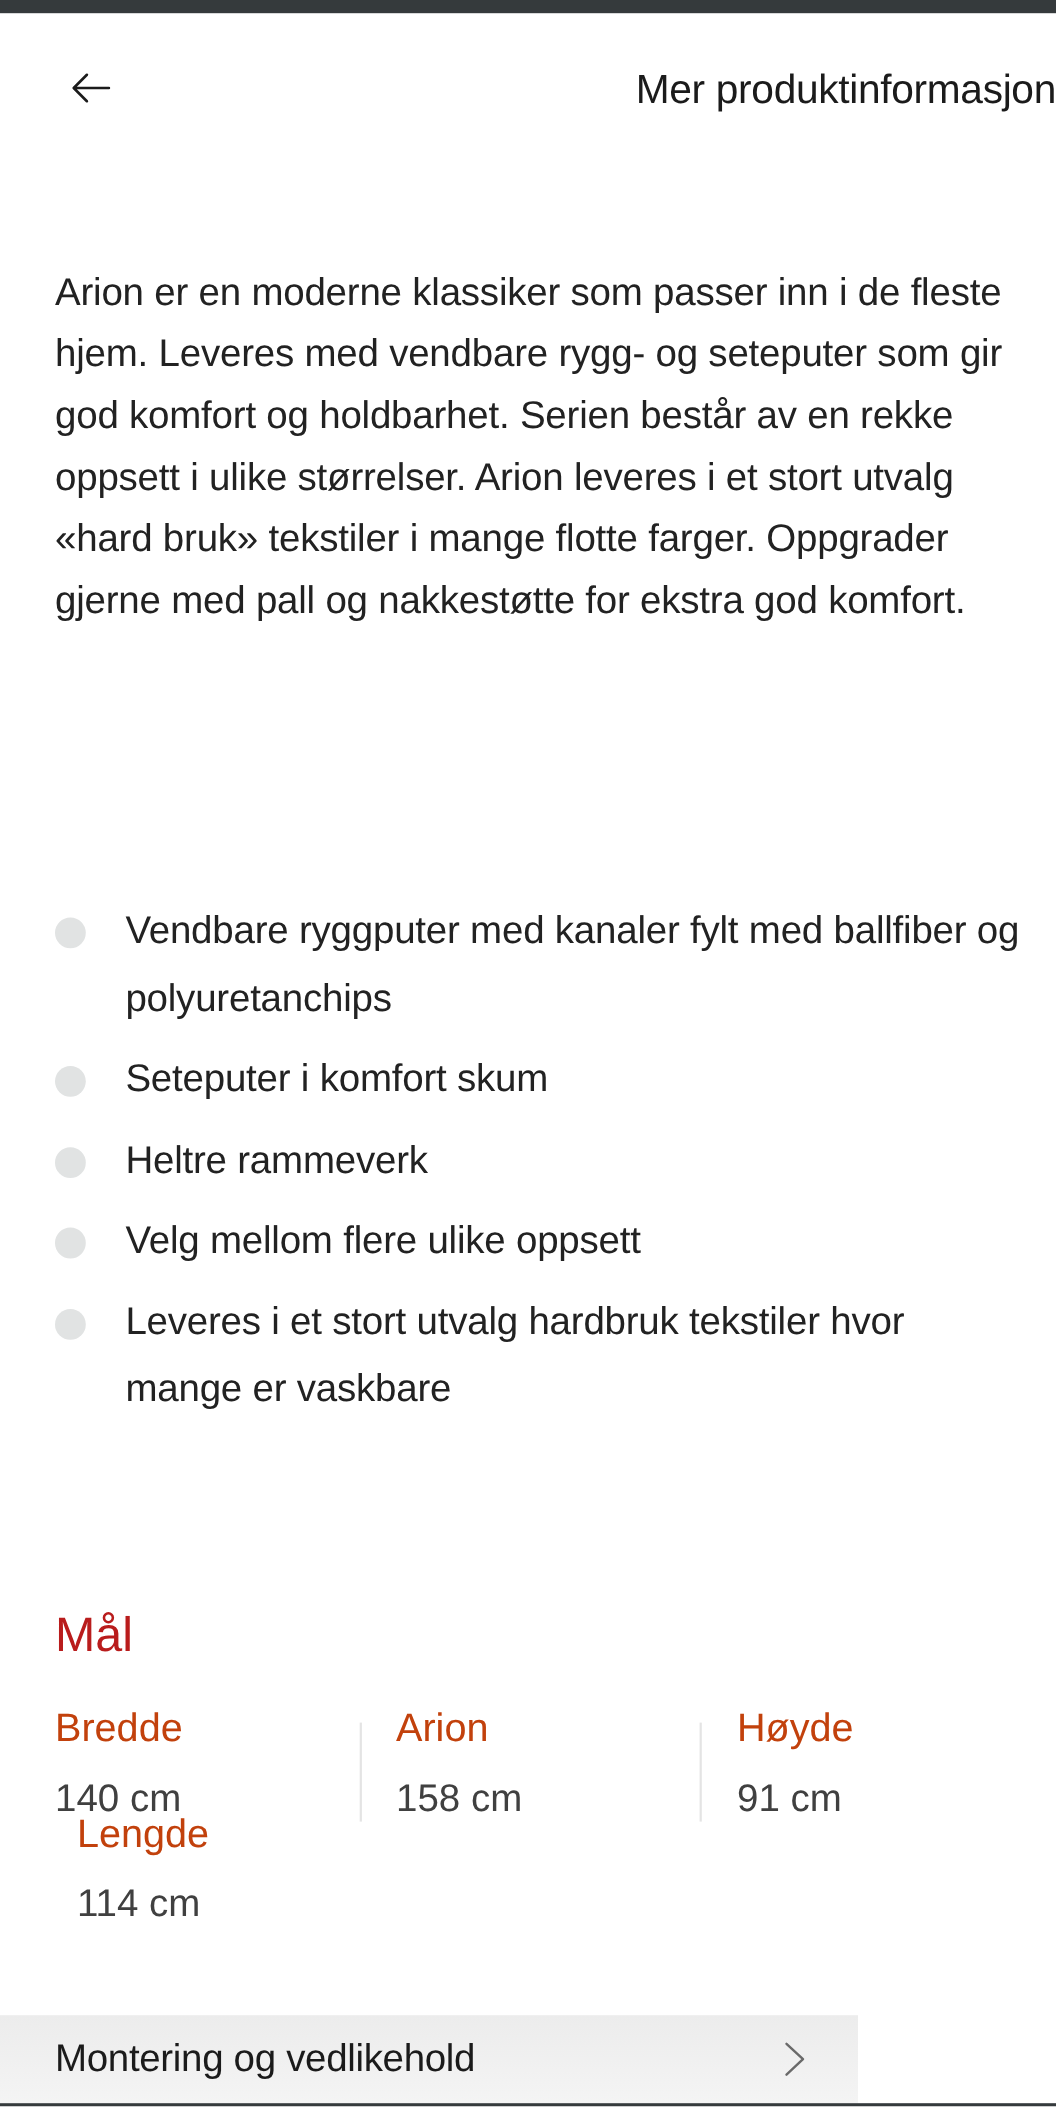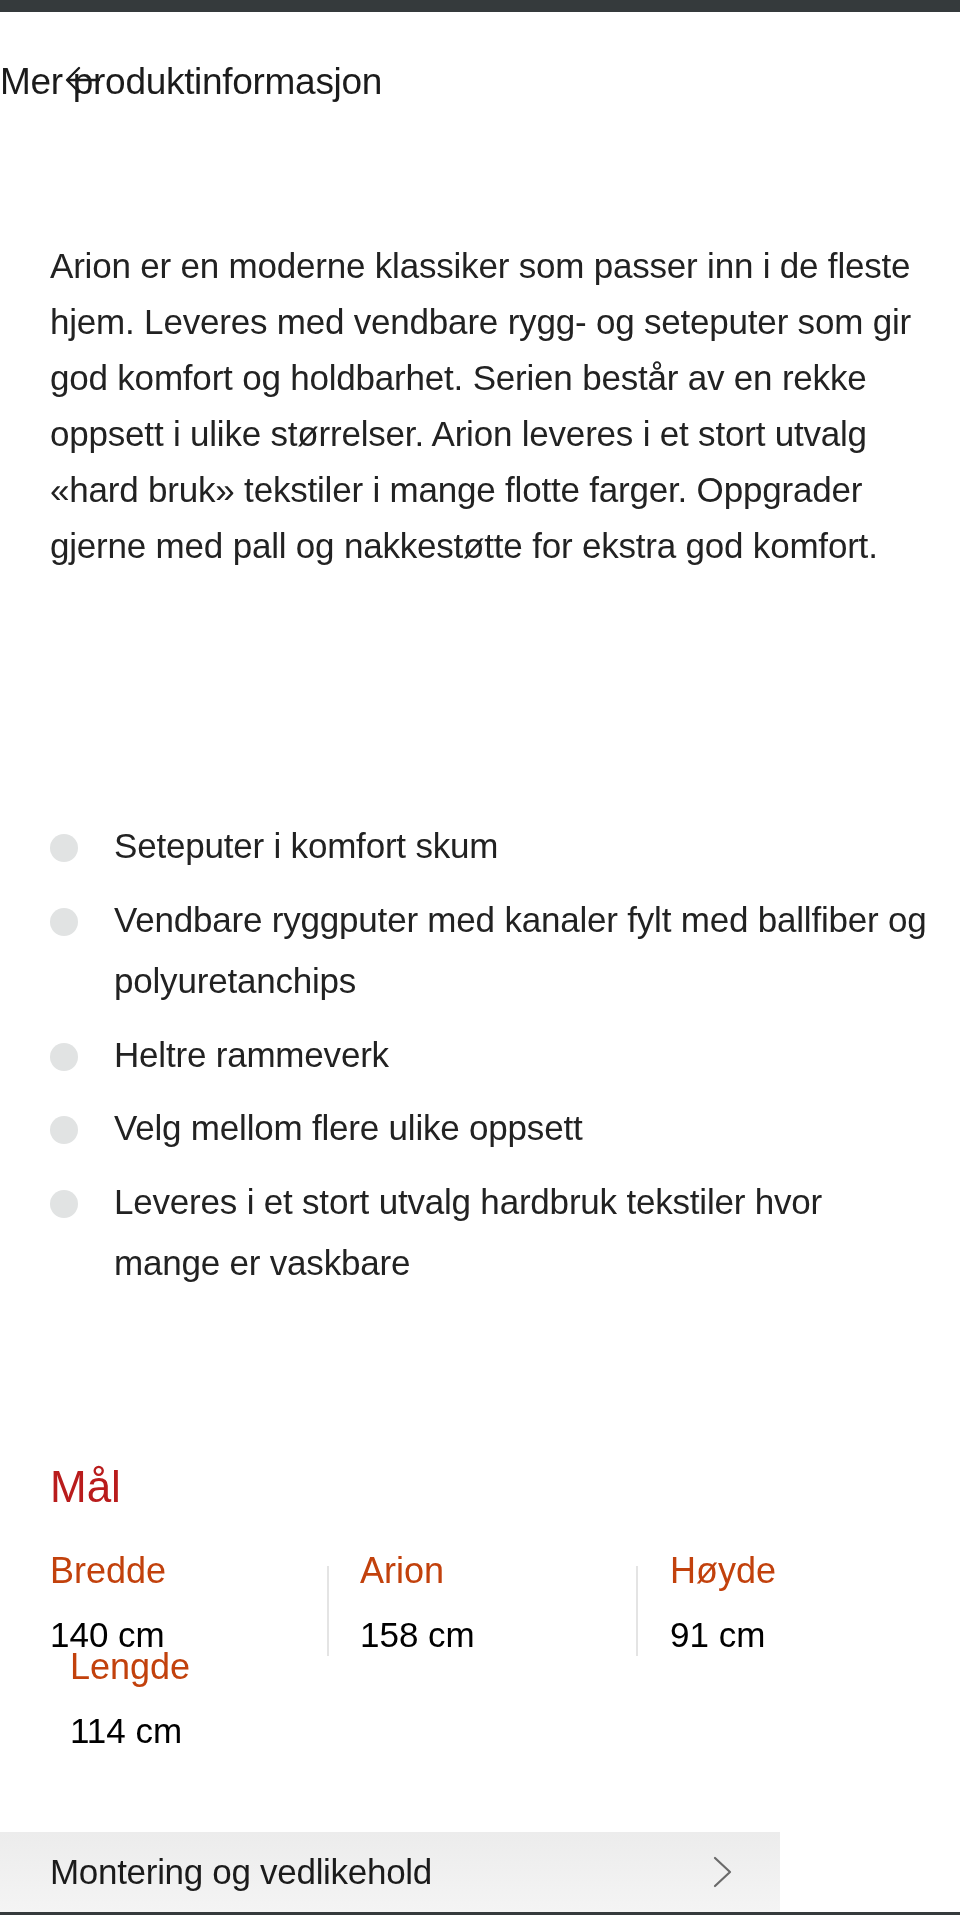--- a/index.html
+++ b/index.html
@@ -3,36 +3,36 @@
 <meta charset="utf-8">
 <style>
   * { box-sizing: border-box; margin: 0; padding: 0; }
   html, body { width: 960px; height: 1915px; background: #ffffff; overflow: hidden; }
   body { font-family: "Liberation Sans", "DejaVu Sans", sans-serif; color: #1d1d1d; position: relative; }
 
   .status-strip { position: absolute; left: 0; top: 0; width: 960px; height: 12px; background: #353a3c; }
 
   .header { position: absolute; left: 0; top: 12px; width: 960px; height: 136px; }
   .back-btn { position: absolute; left: 60px; top: 50px; width: 46px; height: 36px; display: flex; align-items: center; justify-content: center; cursor: pointer; }
-  .page-title { position: absolute; left: 0; right: 0; top: 50px; text-align: left; font-size: 37px; font-weight: 400; color: #1b1b1b; letter-spacing: -0.3px; line-height: 1.1; }
+  .page-title { position: absolute; left: 0; right: 0; top: 50px; text-align: right; font-size: 37px; font-weight: 400; color: #1b1b1b; letter-spacing: -0.3px; line-height: 1.1; }
 
   .intro { position: absolute; left: 50px; top: 238px; width: 880px; font-size: 35px; line-height: 56px; font-weight: 300; color: #222; letter-spacing: -0.2px; }
 
   .features { position: absolute; left: 50px; top: 815px; width: 880px; list-style: none; }
   .feature { position: relative; padding-left: 64px; font-size: 35px; line-height: 61.5px; color: #222; letter-spacing: -0.2px; margin-bottom: 12px; }
   .feature .dot { position: absolute; left: 0; top: 19px; width: 28px; height: 28px; border-radius: 50%; background: #e1e3e3; }
 
   .dims-title { position: absolute; left: 50px; top: 1462px; font-size: 44px; font-weight: 400; color: #b91c1c; }
 
   .dims-grid { position: absolute; left: 50px; top: 1548px; width: 930px; display: flex; }
   .dim { width: 310px; position: relative; padding-left: 0; }
   .dim + .dim { padding-left: 0; }
   .dim-sep { position: absolute; top: 18px; width: 2px; height: 90px; background: #e4e4e4; }
   .dim-label { font-size: 36px; font-weight: 400; color: #c2410c; line-height: 46px; height: 46px; }
-  .dim-value { font-size: 35px; font-weight: 300; color: #000000; line-height: 46px; margin-top: 18px; }
+  .dim-value { font-size: 35px; font-weight: 300; color: #404040; line-height: 46px; margin-top: 18px; }
 
   .dim-second { position: absolute; left: 50px; top: 1644px; margin-left: 20px; }
 
   .nav-row { position: absolute; left: 0; top: 1832px; width: 780px; height: 80px; background: linear-gradient(#ececec, #f4f4f4); display: flex; align-items: center; padding-left: 50px; cursor: pointer; }
   .nav-row-label { font-size: 35px; color: #1b1b1b; letter-spacing: -0.3px; }
   .nav-chevron { position: absolute; right: 45px; top: 22px; width: 24px; height: 36px; }
   .bottom-line { position: absolute; left: 0; top: 1912px; width: 960px; height: 3px; background: #353a3c; }
 </style>
 </head>
 <body>
@@ -44,22 +44,22 @@
     <svg width="40" height="30" viewBox="0 0 40 30">
       <path d="M36 15 H5 M16 3 L4 15 L16 27" fill="none" stroke="#1b1b1b" stroke-width="2.4" stroke-linecap="round" stroke-linejoin="round"></path>
     </svg>
   </div>
   <h1 class="page-title">Mer produktinformasjon</h1>
 </header>
 
 <p class="intro">Arion er en moderne klassiker som passer inn i de fleste hjem. Leveres med vendbare rygg- og seteputer som gir god komfort og holdbarhet. Serien består av en rekke oppsett i ulike størrelser. Arion leveres i et stort utvalg «hard bruk» tekstiler i mange flotte farger. Oppgrader gjerne med pall og nakkestøtte for ekstra god komfort.</p>
 
 <ul class="features">
+  <li class="feature"><span class="dot"></span><span>Vendbare ryggputer med kanaler fylt med ballfiber og polyuretanchips</span></li>
   <li class="feature"><span class="dot"></span><span>Seteputer i komfort skum</span></li>
-  <li class="feature"><span class="dot"></span><span>Vendbare ryggputer med kanaler fylt med ballfiber og polyuretanchips</span></li>
   <li class="feature"><span class="dot"></span><span>Heltre rammeverk</span></li>
   <li class="feature"><span class="dot"></span><span>Velg mellom flere ulike oppsett</span></li>
   <li class="feature"><span class="dot"></span><span>Leveres i et stort utvalg hardbruk tekstiler hvor mange er vaskbare</span></li>
 </ul>
 
 <h2 class="dims-title">Mål</h2>
 
 <div class="dims-grid">
   <div class="dim">
     <div class="dim-label">Bredde</div>

